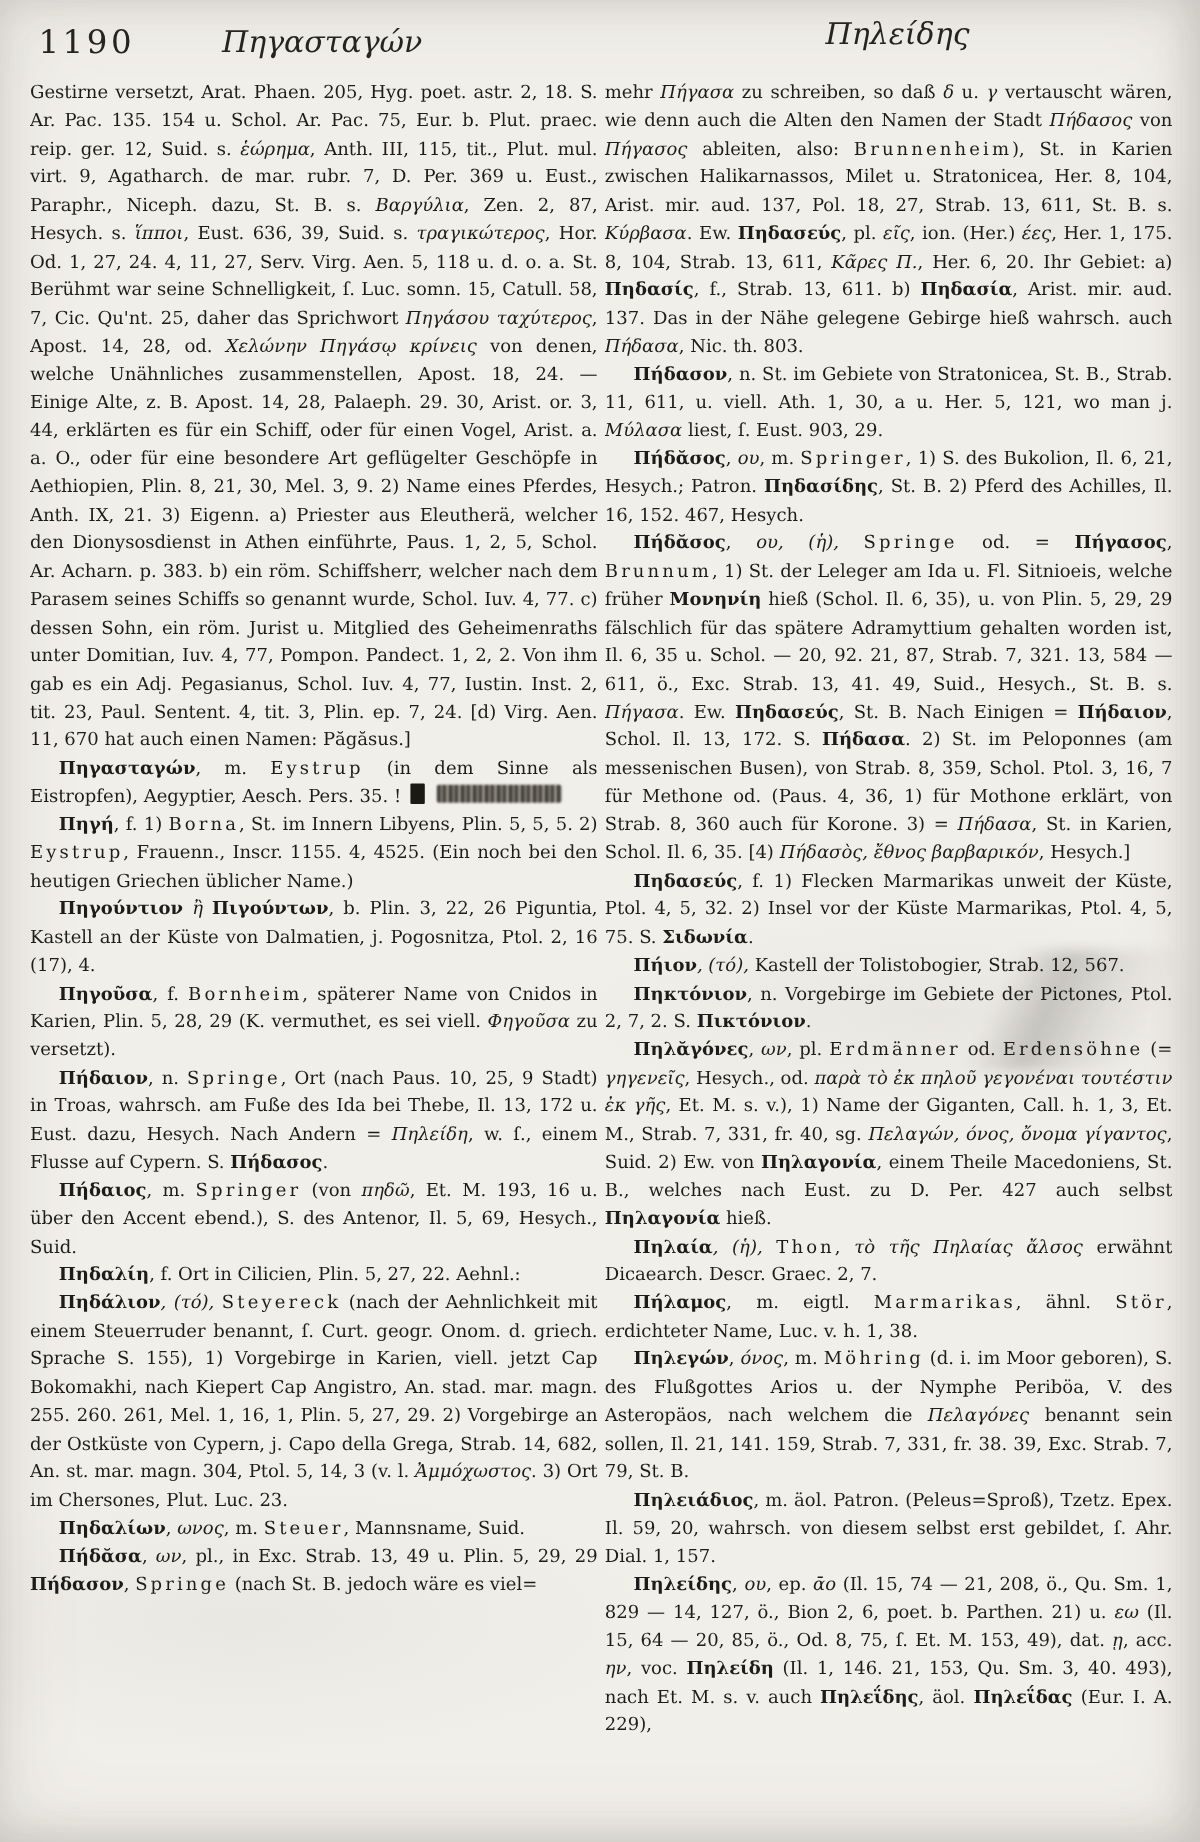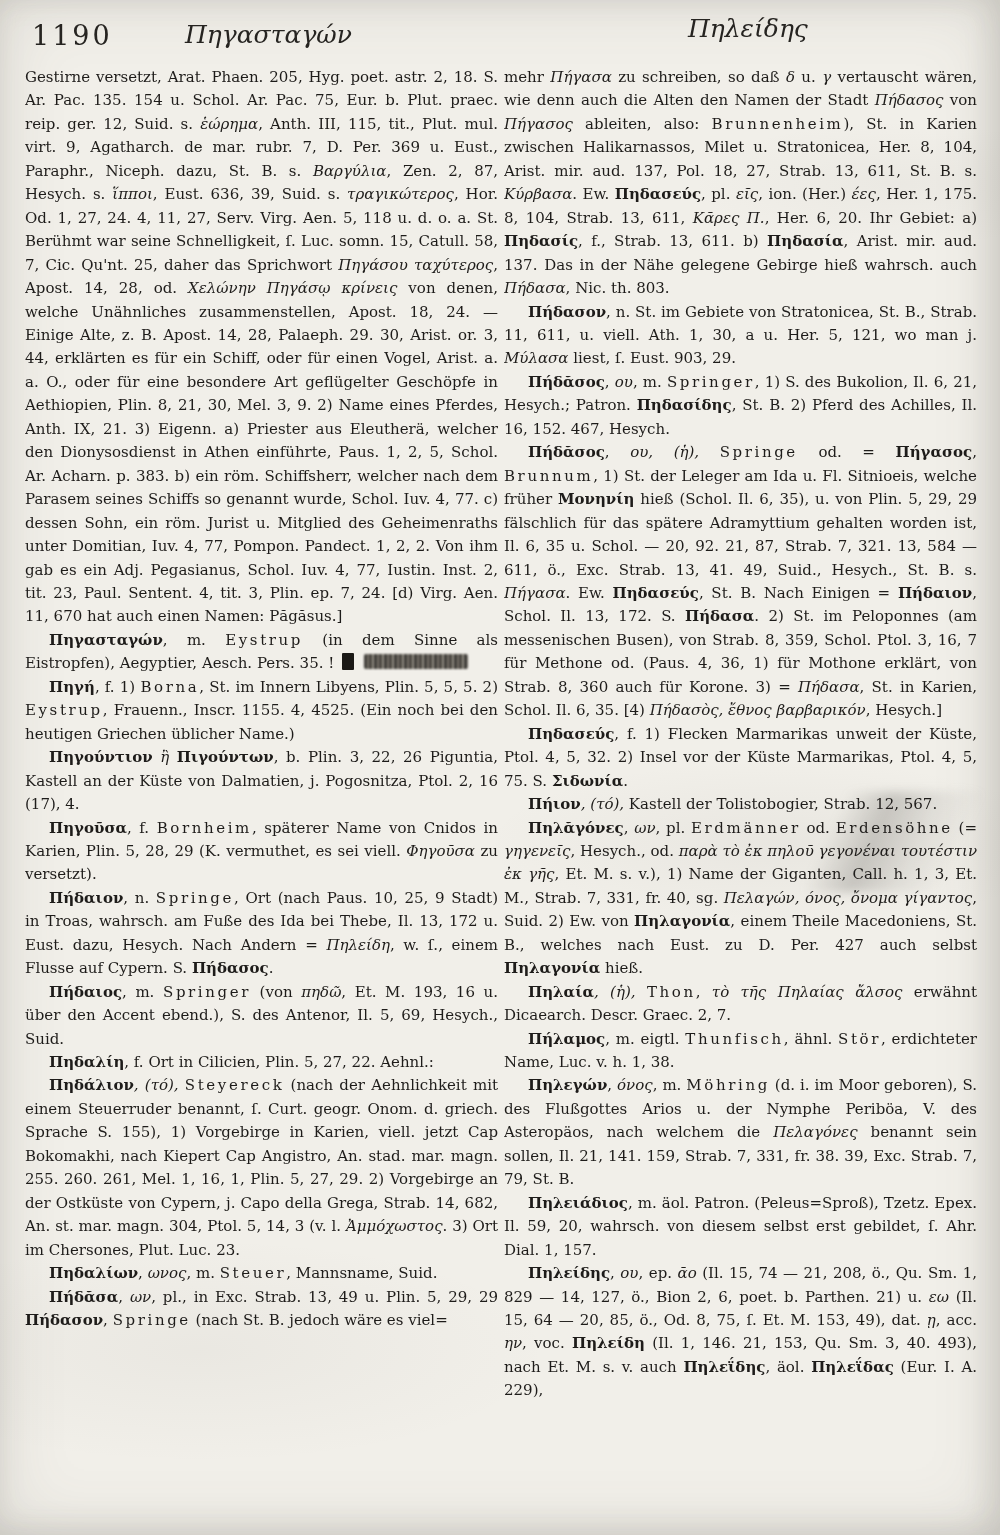--- a/index.html
+++ b/index.html
@@ -77,20 +77,21 @@
       <p class="para indent"><span class="hw">Πηδαλίων</span><span>, </span><span class="gk">ωνος</span><span>, m. </span><span class="sp">Steuer</span><span>, Mannsname, Suid.</span></p>
       <p class="para indent"><span class="hw">Πήδᾰσα</span><span>, </span><span class="gk">ων</span><span>, pl., in Exc. Strab. 13, 49 u. Plin. 5, 29, 29 </span><span class="hw">Πήδασον</span><span>, </span><span class="sp">Springe</span><span> (nach St. B. jedoch wäre es viel=</span></p>
     </div>
   <div class="col col-right">
       <p class="para"><span>mehr </span><span class="gk">Πήγασα</span><span> zu schreiben, so daß </span><span class="gk">δ</span><span> u. </span><span class="gk">γ</span><span> vertauscht wären, wie denn auch die Alten den Namen der Stadt </span><span class="gk">Πήδασος</span><span> von </span><span class="gk">Πήγασος</span><span> ableiten, also: </span><span class="sp">Brunnenheim</span><span>), St. in Karien zwischen Halikarnassos, Milet u. Stratonicea, Her. 8, 104, Arist. mir. aud. 137, Pol. 18, 27, Strab. 13, 611, St. B. s. </span><span class="gk">Κύρβασα</span><span>. Ew. </span><span class="hw">Πηδασεύς</span><span>, pl. </span><span class="gk">εῖς</span><span>, ion. (Her.) </span><span class="gk">έες</span><span>, Her. 1, 175. 8, 104, Strab. 13, 611, </span><span class="gk">Κᾶρες Π.</span><span>, Her. 6, 20.  Ihr Gebiet: a) </span><span class="hw">Πηδασίς</span><span>, f., Strab. 13, 611.  b) </span><span class="hw">Πηδασία</span><span>, Arist. mir. aud. 137. Das in der Nähe gelegene Gebirge hieß wahrsch. auch </span><span class="gk">Πήδασα</span><span>, Nic. th. 803.</span></p>
       <p class="para indent"><span class="hw">Πήδασον</span><span>, n. St. im Gebiete von Stratonicea, St. B., Strab. 11, 611, u. viell. Ath. 1, 30, a u. Her. 5, 121, wo man j. </span><span class="gk">Μύλασα</span><span> liest, ſ. Eust. 903, 29.</span></p>
       <p class="para indent"><span class="hw">Πήδᾰσος</span><span>, </span><span class="gk">ου</span><span>, m. </span><span class="sp">Springer</span><span>, 1) S. des Bukolion, Il. 6, 21, Hesych.; Patron. </span><span class="hw">Πηδασίδης</span><span>, St. B. 2) Pferd des Achilles, Il. 16, 152. 467, Hesych.</span></p>
       <p class="para indent"><span class="hw">Πήδᾰσος</span><span>, </span><span class="gk">ου</span><span class="gk">, (ἡ), </span><span class="sp">Springe</span><span> od. = </span><span class="hw">Πήγασος</span><span>, </span><span class="sp">Brunnum</span><span>, 1) St. der Leleger am Ida u. Fl. Sitnioeis, welche früher </span><span class="hw">Μονηνίη</span><span> hieß (Schol. Il. 6, 35), u. von Plin. 5, 29, 29 fälschlich für das spätere Adramyttium gehalten worden ist, Il. 6, 35 u. Schol. — 20, 92. 21, 87, Strab. 7, 321. 13, 584 — 611, ö., Exc. Strab. 13, 41. 49, Suid., Hesych., St. B. s. </span><span class="gk">Πήγασα</span><span>.  Ew. </span><span class="hw">Πηδασεύς</span><span>, St. B.  Nach Einigen = </span><span class="hw">Πήδαιον</span><span>, Schol. Il. 13, 172.  S. </span><span class="hw">Πήδασα</span><span>.  2) St. im Peloponnes (am messenischen Busen), von Strab. 8, 359, Schol. Ptol. 3, 16, 7 für Methone od. (Paus. 4, 36, 1) für Mothone erklärt, von Strab. 8, 360 auch für Korone.  3) = </span><span class="gk">Πήδασα</span><span>, St. in Karien, Schol. Il. 6, 35.  [4) </span><span class="gk">Πήδασὸς, ἔθνος βαρβαρικόν</span><span>, Hesych.]</span></p>
       <p class="para indent"><span class="hw">Πηδασεύς</span><span>, f. 1) Flecken Marmarikas unweit der Küste, Ptol. 4, 5, 32.  2) Insel vor der Küste Marmarikas, Ptol. 4, 5, 75.  S. </span><span class="hw">Σιδωνία</span><span>.</span></p>
       <p class="para indent"><span class="hw">Πήιον</span><span class="gk">, (τό), </span><span>Kastell der Tolistobogier, Strab. 12, 567.</span></p>
+      <p class="para indent"><span class="hw">Πηκτόνιον</span><span>, n. Vorgebirge im Gebiete der Pictones, Ptol. 2, 7, 2.  S. </span><span class="hw">Πικτόνιον</span><span>.</span></p>
       <p class="para indent"><span class="hw">Πηλᾰγόνες</span><span>, </span><span class="gk">ων</span><span>, pl. </span><span class="sp">Erdmänner</span><span> od. </span><span class="sp">Erdensöhne</span><span> (= </span><span class="gk">γηγενεῖς</span><span>, Hesych., od. </span><span class="gk">παρὰ τὸ ἐκ πηλοῦ γεγονέναι τουτέστιν ἐκ γῆς</span><span>, Et. M. s. v.), 1) Name der Giganten, Call. h. 1, 3, Et. M., Strab. 7, 331, fr. 40, sg. </span><span class="gk">Πελαγών, όνος, ὄνομα γίγαντος</span><span>, Suid.  2) Ew. von </span><span class="hw">Πηλαγονία</span><span>, einem Theile Macedoniens, St. B., welches nach Eust. zu D. Per. 427 auch selbst </span><span class="hw">Πηλαγονία</span><span> hieß.</span></p>
       <p class="para indent"><span class="hw">Πηλαία</span><span class="gk">, (ἡ), </span><span class="sp">Thon</span><span>, </span><span class="gk">τὸ τῆς Πηλαίας ἄλσος</span><span> erwähnt Dicaearch. Descr. Graec. 2, 7.</span></p>
-      <p class="para indent"><span class="hw">Πήλαμος</span><span>, m. eigtl. </span><span class="sp">Thunfisch</span><span>, ähnl. </span><span class="sp">Stör</span><span>, erdichteter Name, Luc. v. h. 1, 38.</span></p>
+      <p class="para indent"><span class="hw">Πήλαμος</span><span>, m. eigtl. </span><span class="sp">Marmarikas</span><span>, ähnl. </span><span class="sp">Stör</span><span>, erdichteter Name, Luc. v. h. 1, 38.</span></p>
       <p class="para indent"><span class="hw">Πηλεγών</span><span>, </span><span class="gk">όνος</span><span>, m. </span><span class="sp">Möhring</span><span> (d. i. im Moor geboren), S. des Flußgottes Arios u. der Nymphe Periböa, V. des Asteropäos, nach welchem die </span><span class="gk">Πελαγόνες</span><span> benannt sein sollen, Il. 21, 141. 159, Strab. 7, 331, fr. 38. 39, Exc. Strab. 7, 79, St. B.</span></p>
       <p class="para indent"><span class="hw">Πηλειάδιος</span><span>, m. äol. Patron. (Peleus=Sproß), Tzetz. Epex. Il. 59, 20, wahrsch. von diesem selbst erst gebildet, ſ. Ahr. Dial. 1, 157.</span></p>
       <p class="para indent"><span class="hw">Πηλείδης</span><span>, </span><span class="gk">ου</span><span>, ep. </span><span class="gk">ᾱο</span><span> (Il. 15, 74 — 21, 208, ö., Qu. Sm. 1, 829 — 14, 127, ö., Bion 2, 6, poet. b. Parthen. 21) u. </span><span class="gk">εω</span><span> (Il. 15, 64 — 20, 85, ö., Od. 8, 75, ſ. Et. M. 153, 49), dat. </span><span class="gk">ῃ</span><span>, acc. </span><span class="gk">ην</span><span>, voc. </span><span class="hw">Πηλείδη</span><span> (Il. 1, 146. 21, 153, Qu. Sm. 3, 40. 493), nach Et. M. s. v. auch </span><span class="hw">Πηλεΐδης</span><span>, äol. </span><span class="hw">Πηλεΐδας</span><span> (Eur. I. A. 229),</span></p>
     </div>
 </div>
 
 </body></html>

